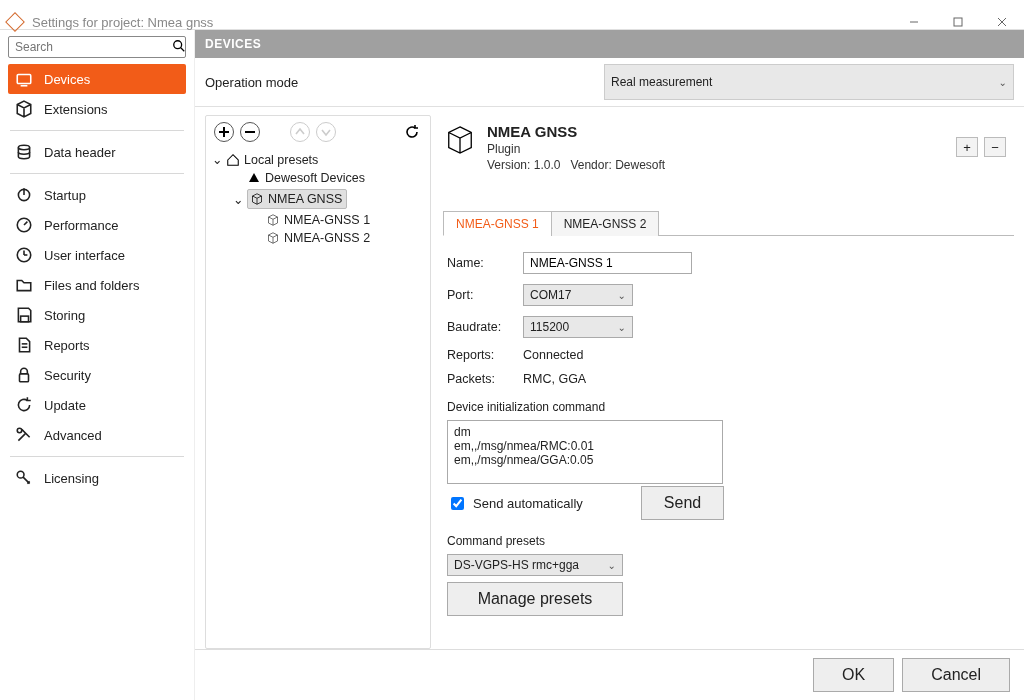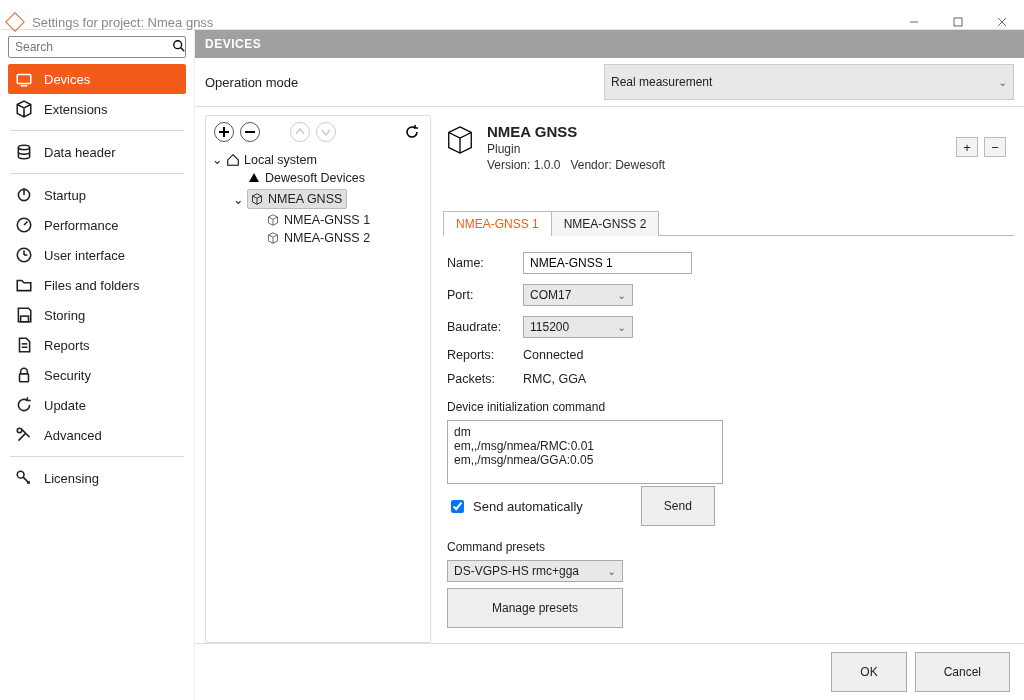--- a/index.html
+++ b/index.html
@@ -68,21 +68,21 @@
   .form-area { padding: 16px 4px 4px 4px; overflow:auto; flex:1; }
   .form-row { display:flex; align-items:center; margin-bottom:10px; }
   .form-row .flabel { width:76px; font-size:12.5px; }
   .text-input, .dropdown { height:22px; border:1px solid #aaa; padding:0 6px; font-size:12px; min-width:110px; }
   .dropdown { display:flex; align-items:center; justify-content:space-between; background:#e8e8e8; min-width:110px; }
   .static-val { font-size:12.5px; }
   .section-label { font-size:12px; margin:14px 0 6px 0; }
   .cmd-textarea { width:276px; height:64px; border:1px solid #aaa; padding:4px 6px; font-size:12px; white-space:pre; }
   .auto-row { display:flex; align-items:center; gap:6px; margin-top:2px; }
   .auto-row .send-btn { margin-left:52px; }
-  .btn { height:40px; border:1px solid #aaa; background:#eee; padding:0 22px; font-size:12px; cursor:pointer; display:inline-flex; align-items:center; justify-content:center; }
+  .btn { height:34px; border:1px solid #aaa; background:#eee; padding:0 22px; font-size:16px; cursor:pointer; display:inline-flex; align-items:center; justify-content:center; }
 
   
   .footer { border-top:1px solid #ddd; padding:8px 14px; display:flex; justify-content:flex-end; gap:8px; }
   .footer .btn { padding:0 28px; }
 
   .chev { font-size:10px; color:#555; }
 </style>
 </head>
 <body>
 
@@ -294,21 +294,21 @@
             </div>
         </div>
         <div class="tree">
           <div class="tree-node">
             <span class="twisty">⌄</span>
             <span class="node-icon">
                 <svg width="14" height="14" viewBox="0 0 16 16">
                   <path d="M2 8 L8 2 L14 8 L14 14 L2 14 Z" fill="none" stroke="#000" stroke-width="1.2"></path>
                 </svg>
               </span>
-            <span>Local system</span>
+            <span>Local presets</span>
           </div>
           <div class="tree-children" style="margin-left:20px;">
             <div class="tree-node">
               <span style="width:10px"></span>
               <span class="node-icon">
                   <svg width="12" height="12">
                     <polygon points="6,1 11,10 1,10" fill="#000"></polygon>
                   </svg>
                 </span>
               <span>Dewesoft Devices</span>

